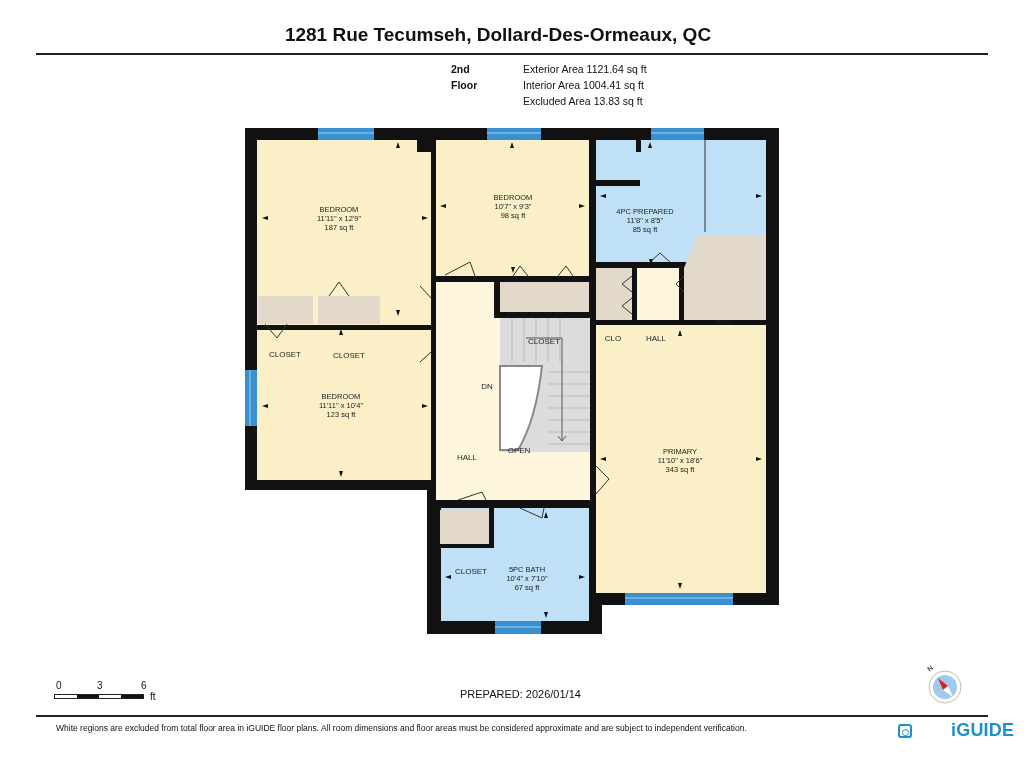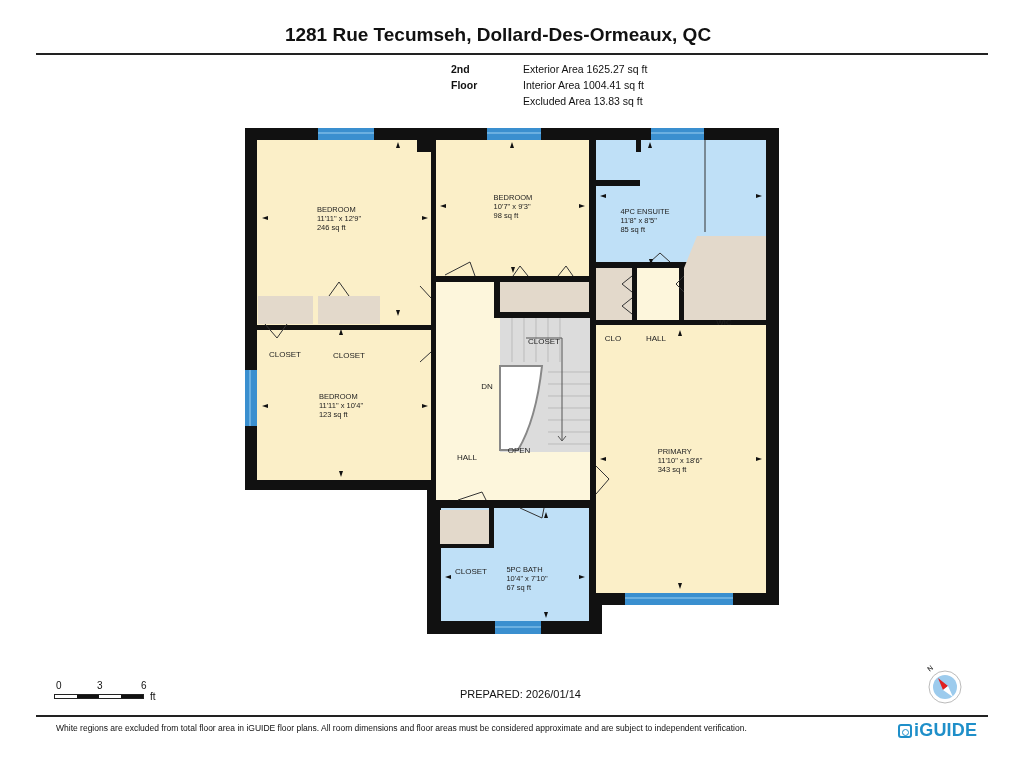--- a/index.html
+++ b/index.html
@@ -3,43 +3,43 @@
 <meta charset="utf-8">
 <style>
   html,body{margin:0;padding:0;background:#fff;}
   body{width:1024px;height:768px;position:relative;overflow:hidden;font-family:"Liberation Sans",sans-serif;color:#111;}
   .title{position:absolute;left:0;width:996px;top:24px;text-align:center;font-size:19px;font-weight:bold;}
   .hr{position:absolute;left:36px;width:952px;height:2px;background:#222;}
   .floor-info{position:absolute;left:451px;top:61px;font-size:10.5px;line-height:16px;}
   .floor-info .fl{position:absolute;left:0;top:0;font-weight:bold;}
   .floor-info .areas{position:absolute;left:72px;top:0;white-space:nowrap;}
   .plan{position:absolute;left:0;top:0;}
-  .room-label{position:absolute;text-align:left;font-size:7.5px;line-height:9px;color:#222;transform:translate(-50%,-50%);white-space:nowrap;}
+  .room-label{position:absolute;text-align:center;font-size:7.5px;line-height:9px;color:#222;transform:translate(-50%,-50%);white-space:nowrap;}
   .room-label.big{font-size:8px;margin-top:44px;}
   .scale{position:absolute;left:54px;top:680px;font-size:10px;}
   .scale .nums span{position:absolute;top:0;}
   .scale .bar{position:absolute;top:14px;left:0;width:90px;height:5px;border:1px solid #222;box-sizing:border-box;display:flex;}
   .scale .bar div{flex:1;}
   .prepared{position:absolute;left:460px;top:688px;font-size:11px;}
   .disclaimer{position:absolute;left:40px;top:723px;font-size:8.5px;white-space:nowrap;margin-left:16px;}
-  .logo{position:absolute;left:898px;top:720px;font-size:18px;color:#1f8fc9;font-weight:bold;letter-spacing:0.2px;display:flex;align-items:center;}
+  .logo{position:absolute;left:898px;top:720px;font-size:18px;color:#1f8fc9;font-weight:bold;letter-spacing:0.2px;display:flex;align-items:center;gap:37px;}
   .logo .box{display:inline-block;width:14px;height:14px;border:2.5px solid #1f8fc9;border-radius:3px;box-sizing:border-box;margin-right:2px;position:relative;}
   .logo .box::after{content:"";position:absolute;left:2px;top:3px;width:5px;height:5px;border:1.5px solid #1f8fc9;border-radius:50%;}
   .compass{position:absolute;left:923px;top:663px;}
 </style>
 </head>
 <body>
 
 <div class="title">1281 Rue Tecumseh, Dollard-Des-Ormeaux, QC</div>
 <div class="hr" style="top:53px"></div>
 
 <div class="floor-info">
   <div class="fl">2nd Floor</div>
   <div class="areas">
-    <div>Exterior Area 1625.27 sq ft</div>
+    <div>Exterior Area 1121.64 sq ft</div>
     <div>Interior Area 1004.41 sq ft</div>
     <div>Excluded Area 13.83 sq ft</div>
   </div>
 </div>
 
 <svg class="plan" width="1024" height="768">
 
   <g fill="#111">
     <rect x="245" y="128" width="190" height="362"></rect>
     <rect x="427" y="128" width="352" height="376"></rect>
@@ -145,29 +145,29 @@
     <polygon points="546,512 544,518 548,518"></polygon>
       <polygon points="445,577 451,575 451,579"></polygon>
     <polygon points="585,577 579,575 579,579"></polygon>
       <polygon points="546,618 544,612 548,612"></polygon>
   </g>
 </svg>
 
 <div class="room-label" style="left:339px;top:218px">
   <div>BEDROOM</div>
     <div>11'11" x 12'9"</div>
-    <div>246 sq ft</div>
+    <div>187 sq ft</div>
 </div>
 <div class="room-label" style="left:513px;top:206px">
   <div>BEDROOM</div>
     <div>10'7" x 9'3"</div>
     <div>98 sq ft</div>
 </div>
 <div class="room-label" style="left:645px;top:220px">
-  <div>4PC ENSUITE</div>
+  <div>4PC PREPARED</div>
     <div>11'8" x 8'5"</div>
     <div>85 sq ft</div>
 </div>
 <div class="room-label" style="left:341px;top:405px">
   <div>BEDROOM</div>
     <div>11'11" x 10'4"</div>
     <div>123 sq ft</div>
 </div>
 <div class="room-label" style="left:680px;top:460px">
   <div>PRIMARY</div>

